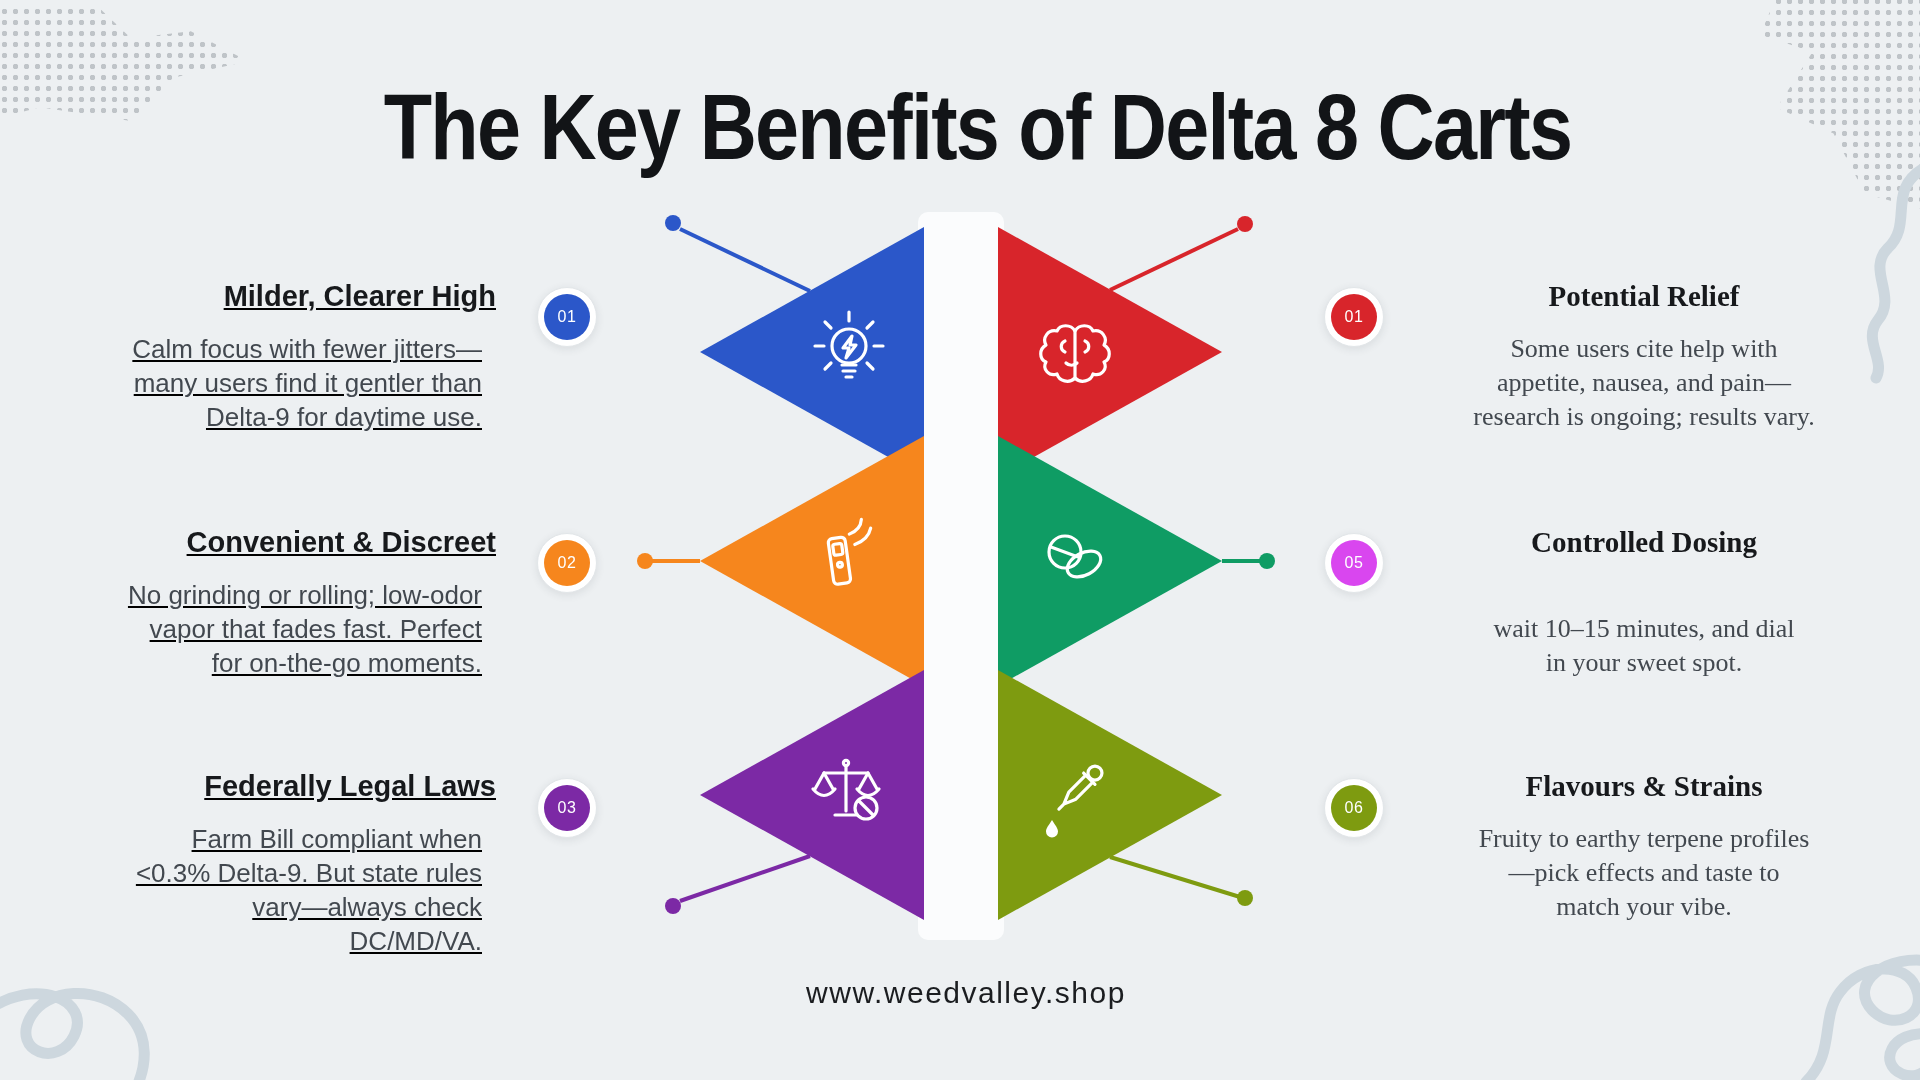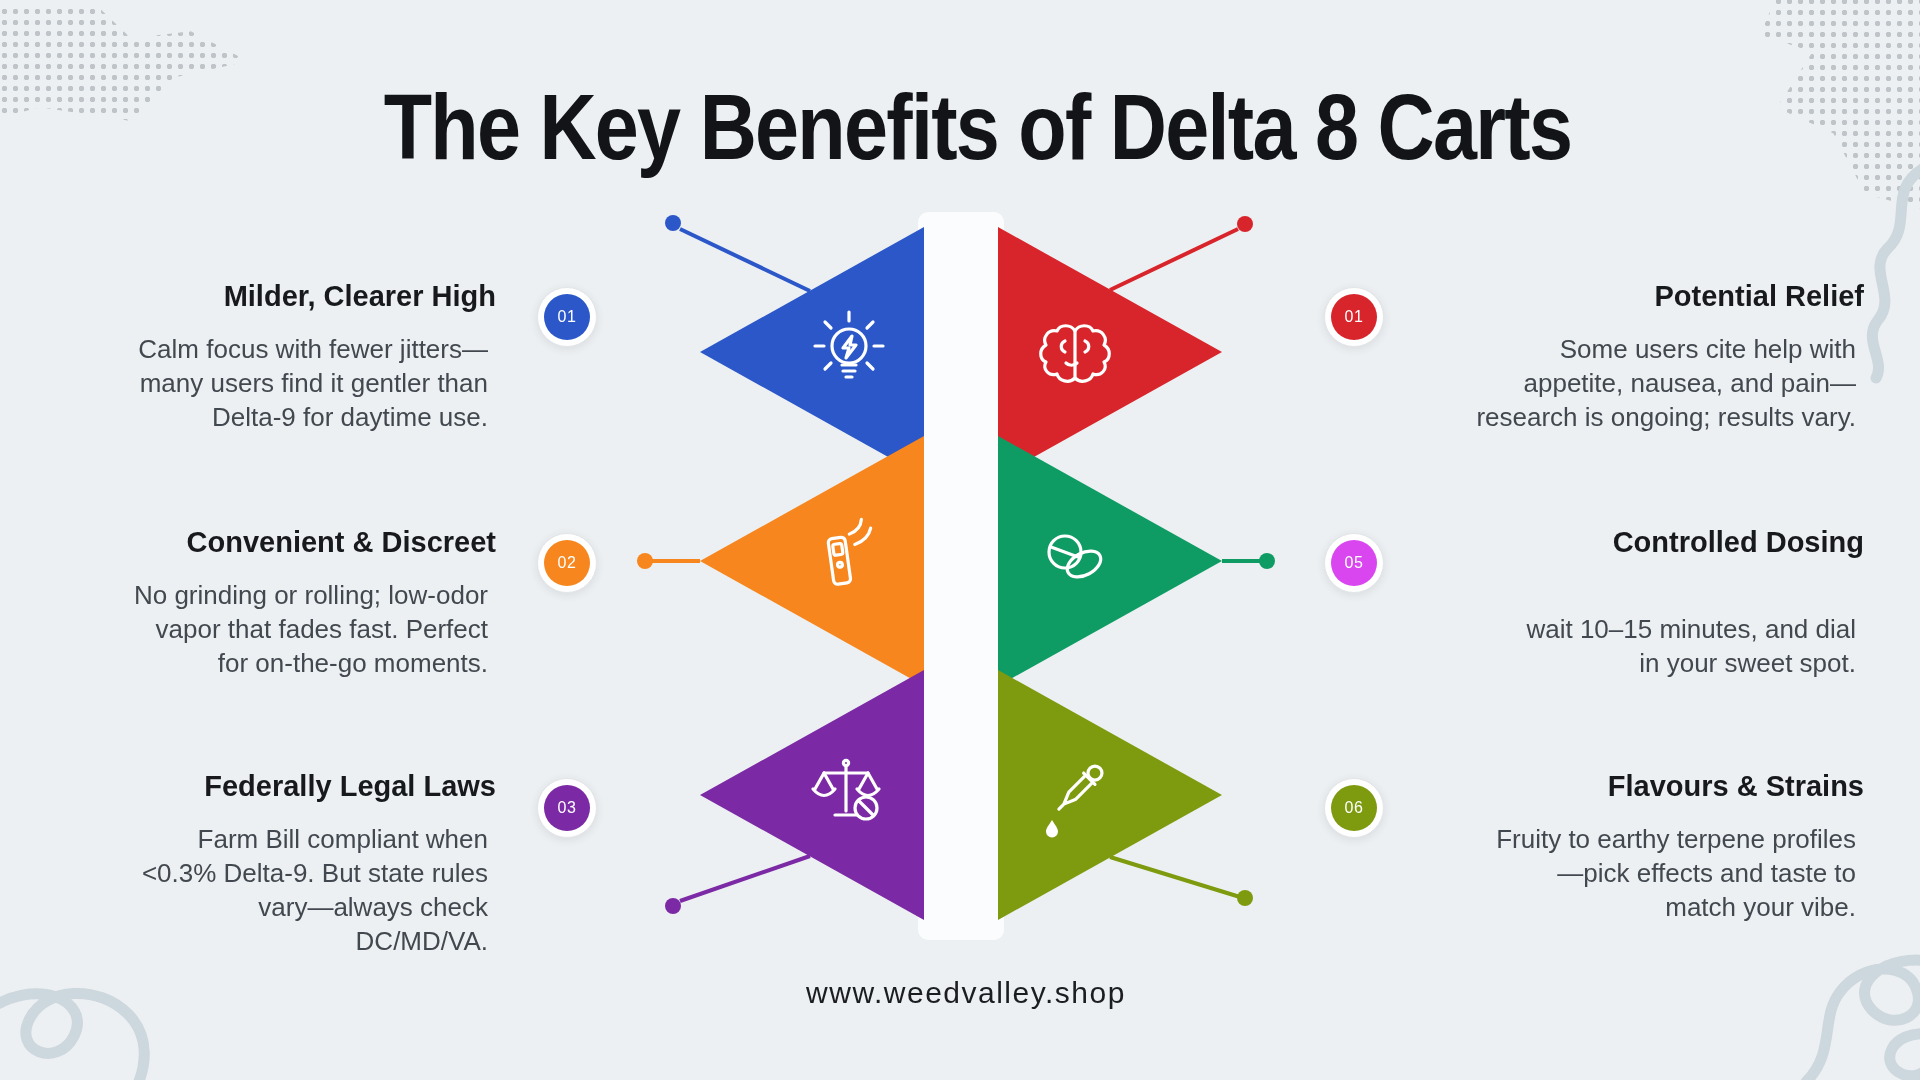--- a/index.html
+++ b/index.html
@@ -17,24 +17,24 @@
     clip-path:polygon(28% 0,100% 0,100% 100%,70% 92%,55% 64%,28% 52%,45% 26%,20% 18%);}
   .swirl-svg{position:absolute;inset:0;pointer-events:none;}
   
   .main-title{
     position:absolute;top:62px;left:0;width:100%;text-align:center;margin:17px;
     font-size:92px;font-weight:700;color:#121417;line-height:1.05;letter-spacing:-2px;
   }
   .main-title span{display:inline-block;transform:scaleX(.86);transform-origin:center;}
   
   .item{position:absolute;width:440px;}
-  .item.left{right:1424px;text-align:right;}
-  .item.right{left:1424px;text-align:right;}
+  .item.left{right:1424px;text-align:right;text-decoration:underline;}
+  .item.right{left:1424px;text-align:center;font-family:Liberation Serif, serif;}
   .item h2{margin:0 0 18px 0;font-size:29px;font-weight:700;color:#17191c;line-height:36px;}
-  .item p{margin:8px;font-size:26px;line-height:34px;color:#42484f;font-weight:400;}
+  .item p{margin:14px;font-size:26px;line-height:34px;color:#42484f;font-weight:400;}
   
   .badge{position:absolute;width:58px;height:58px;border-radius:50%;background:#ffffff;
     border:1px solid #e2e6e9;box-shadow:0 2px 8px rgba(40,50,60,.10);
     display:flex;align-items:center;justify-content:center;}
   .badge-inner{width:46px;height:46px;border-radius:50%;display:flex;align-items:center;justify-content:center;}
   .badge-inner span{color:#ffffff;font-size:16px;font-weight:400;letter-spacing:.5px;}
   
   .website{
     position:absolute;top:976px;left:0;width:100%;text-align:center;
     font-size:30px;letter-spacing:1.5px;color:#1b1d20;font-weight:400;margin-left:6px;

